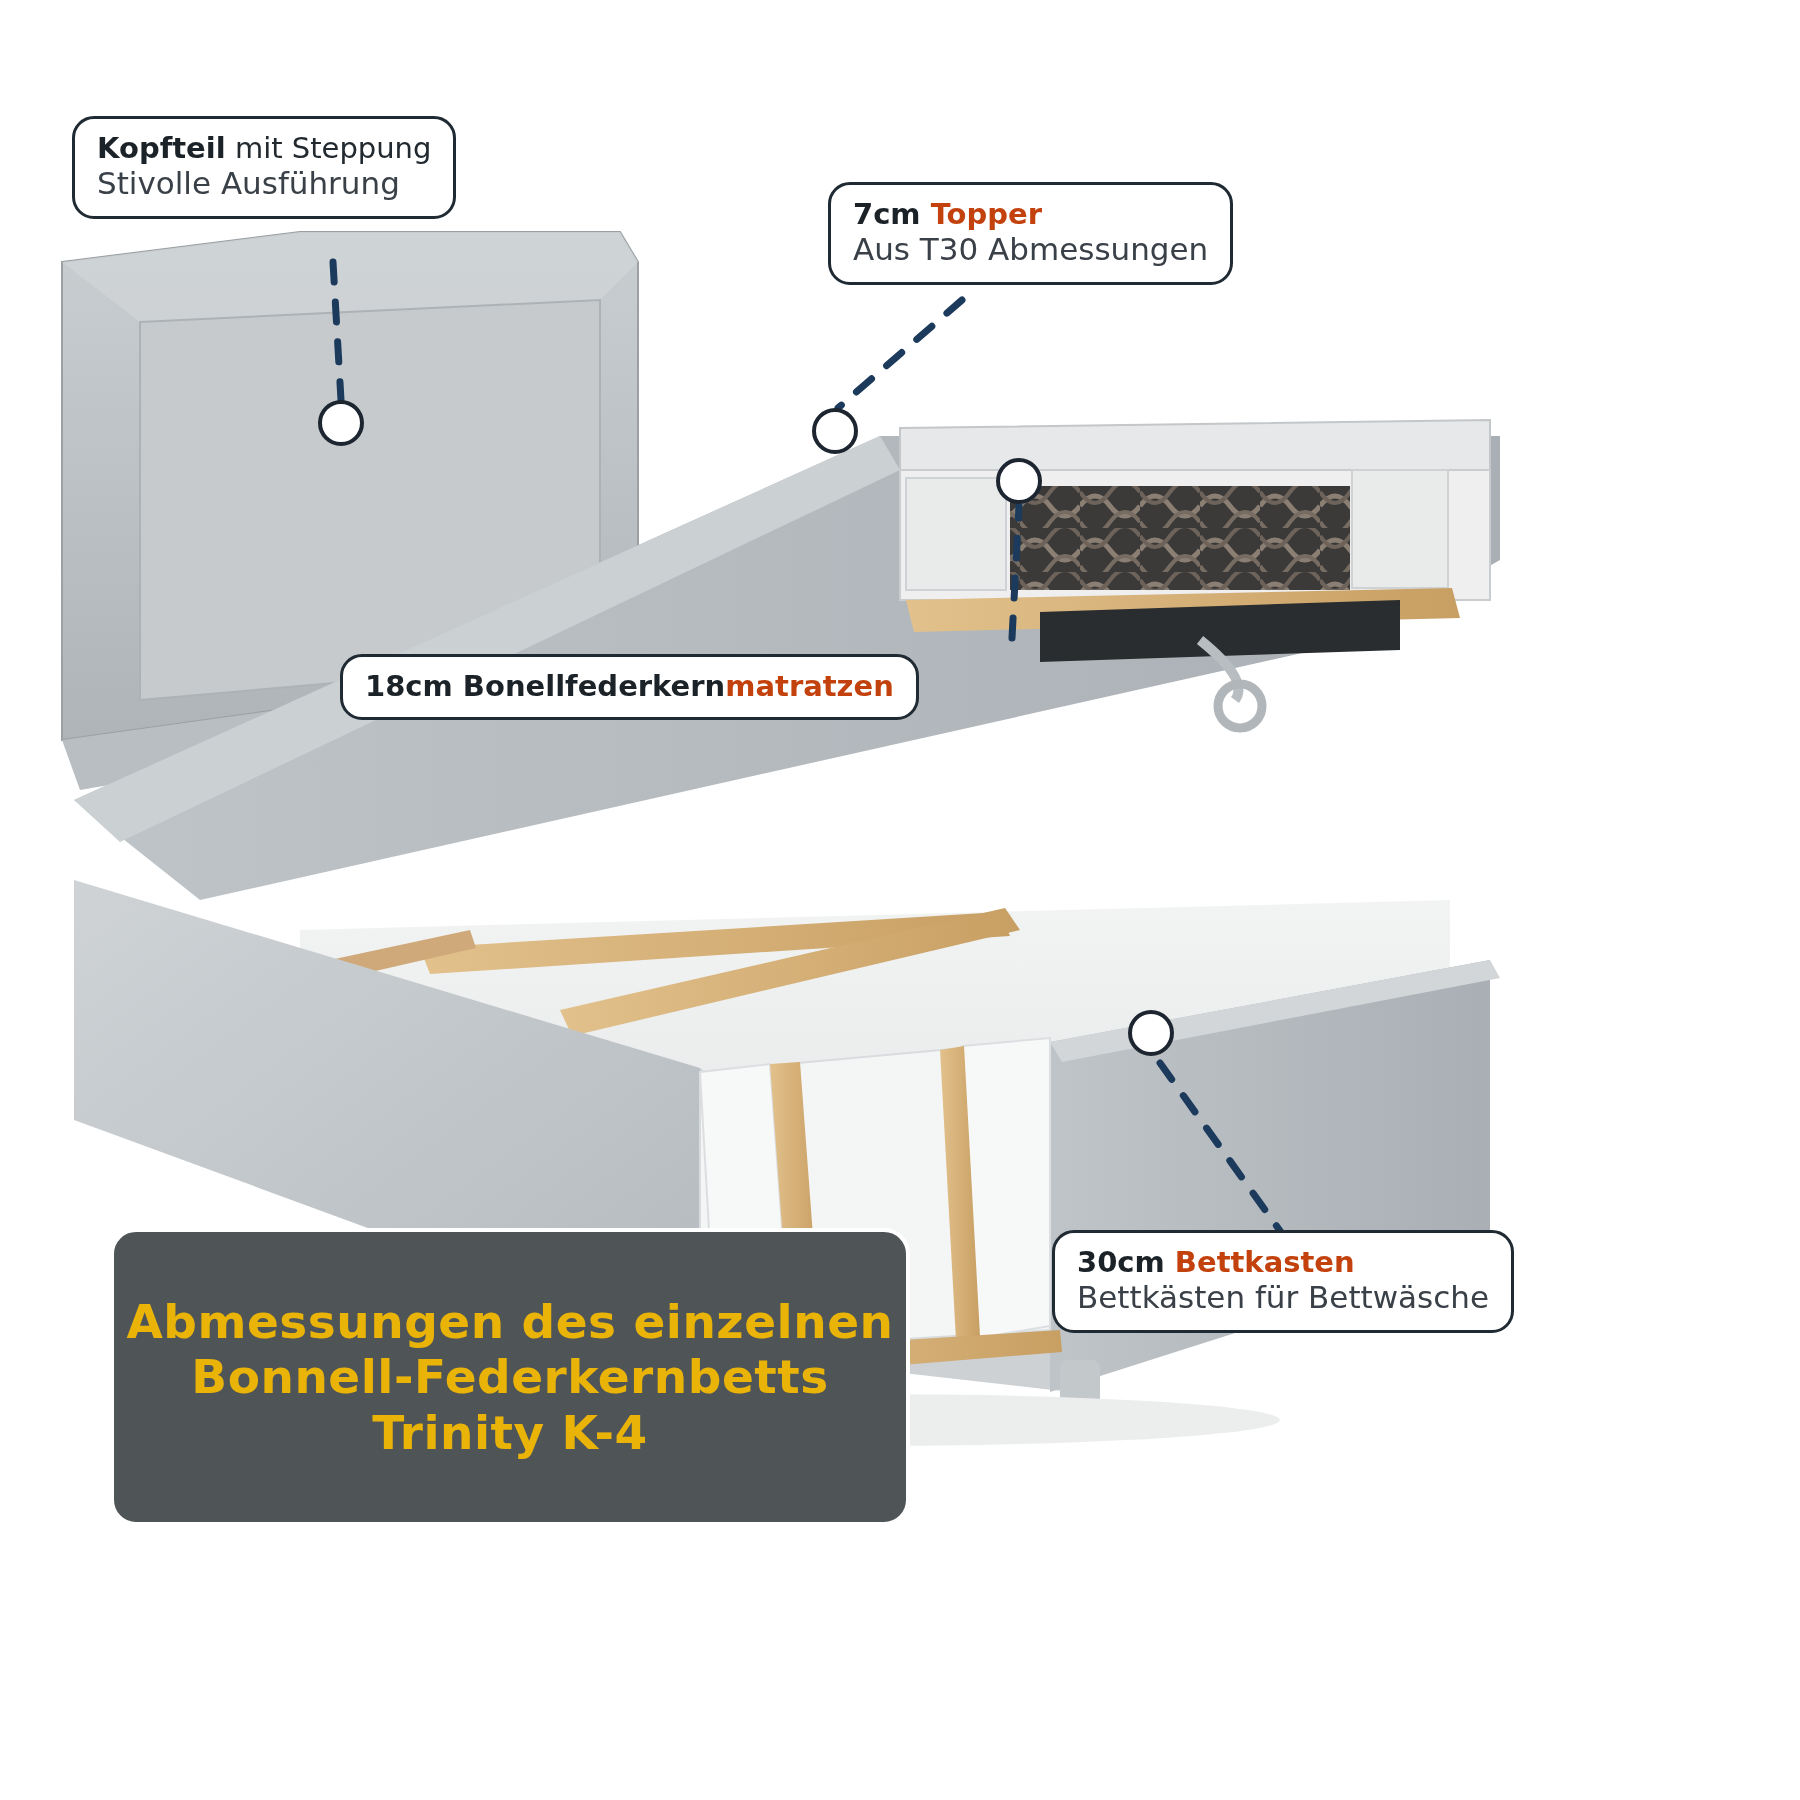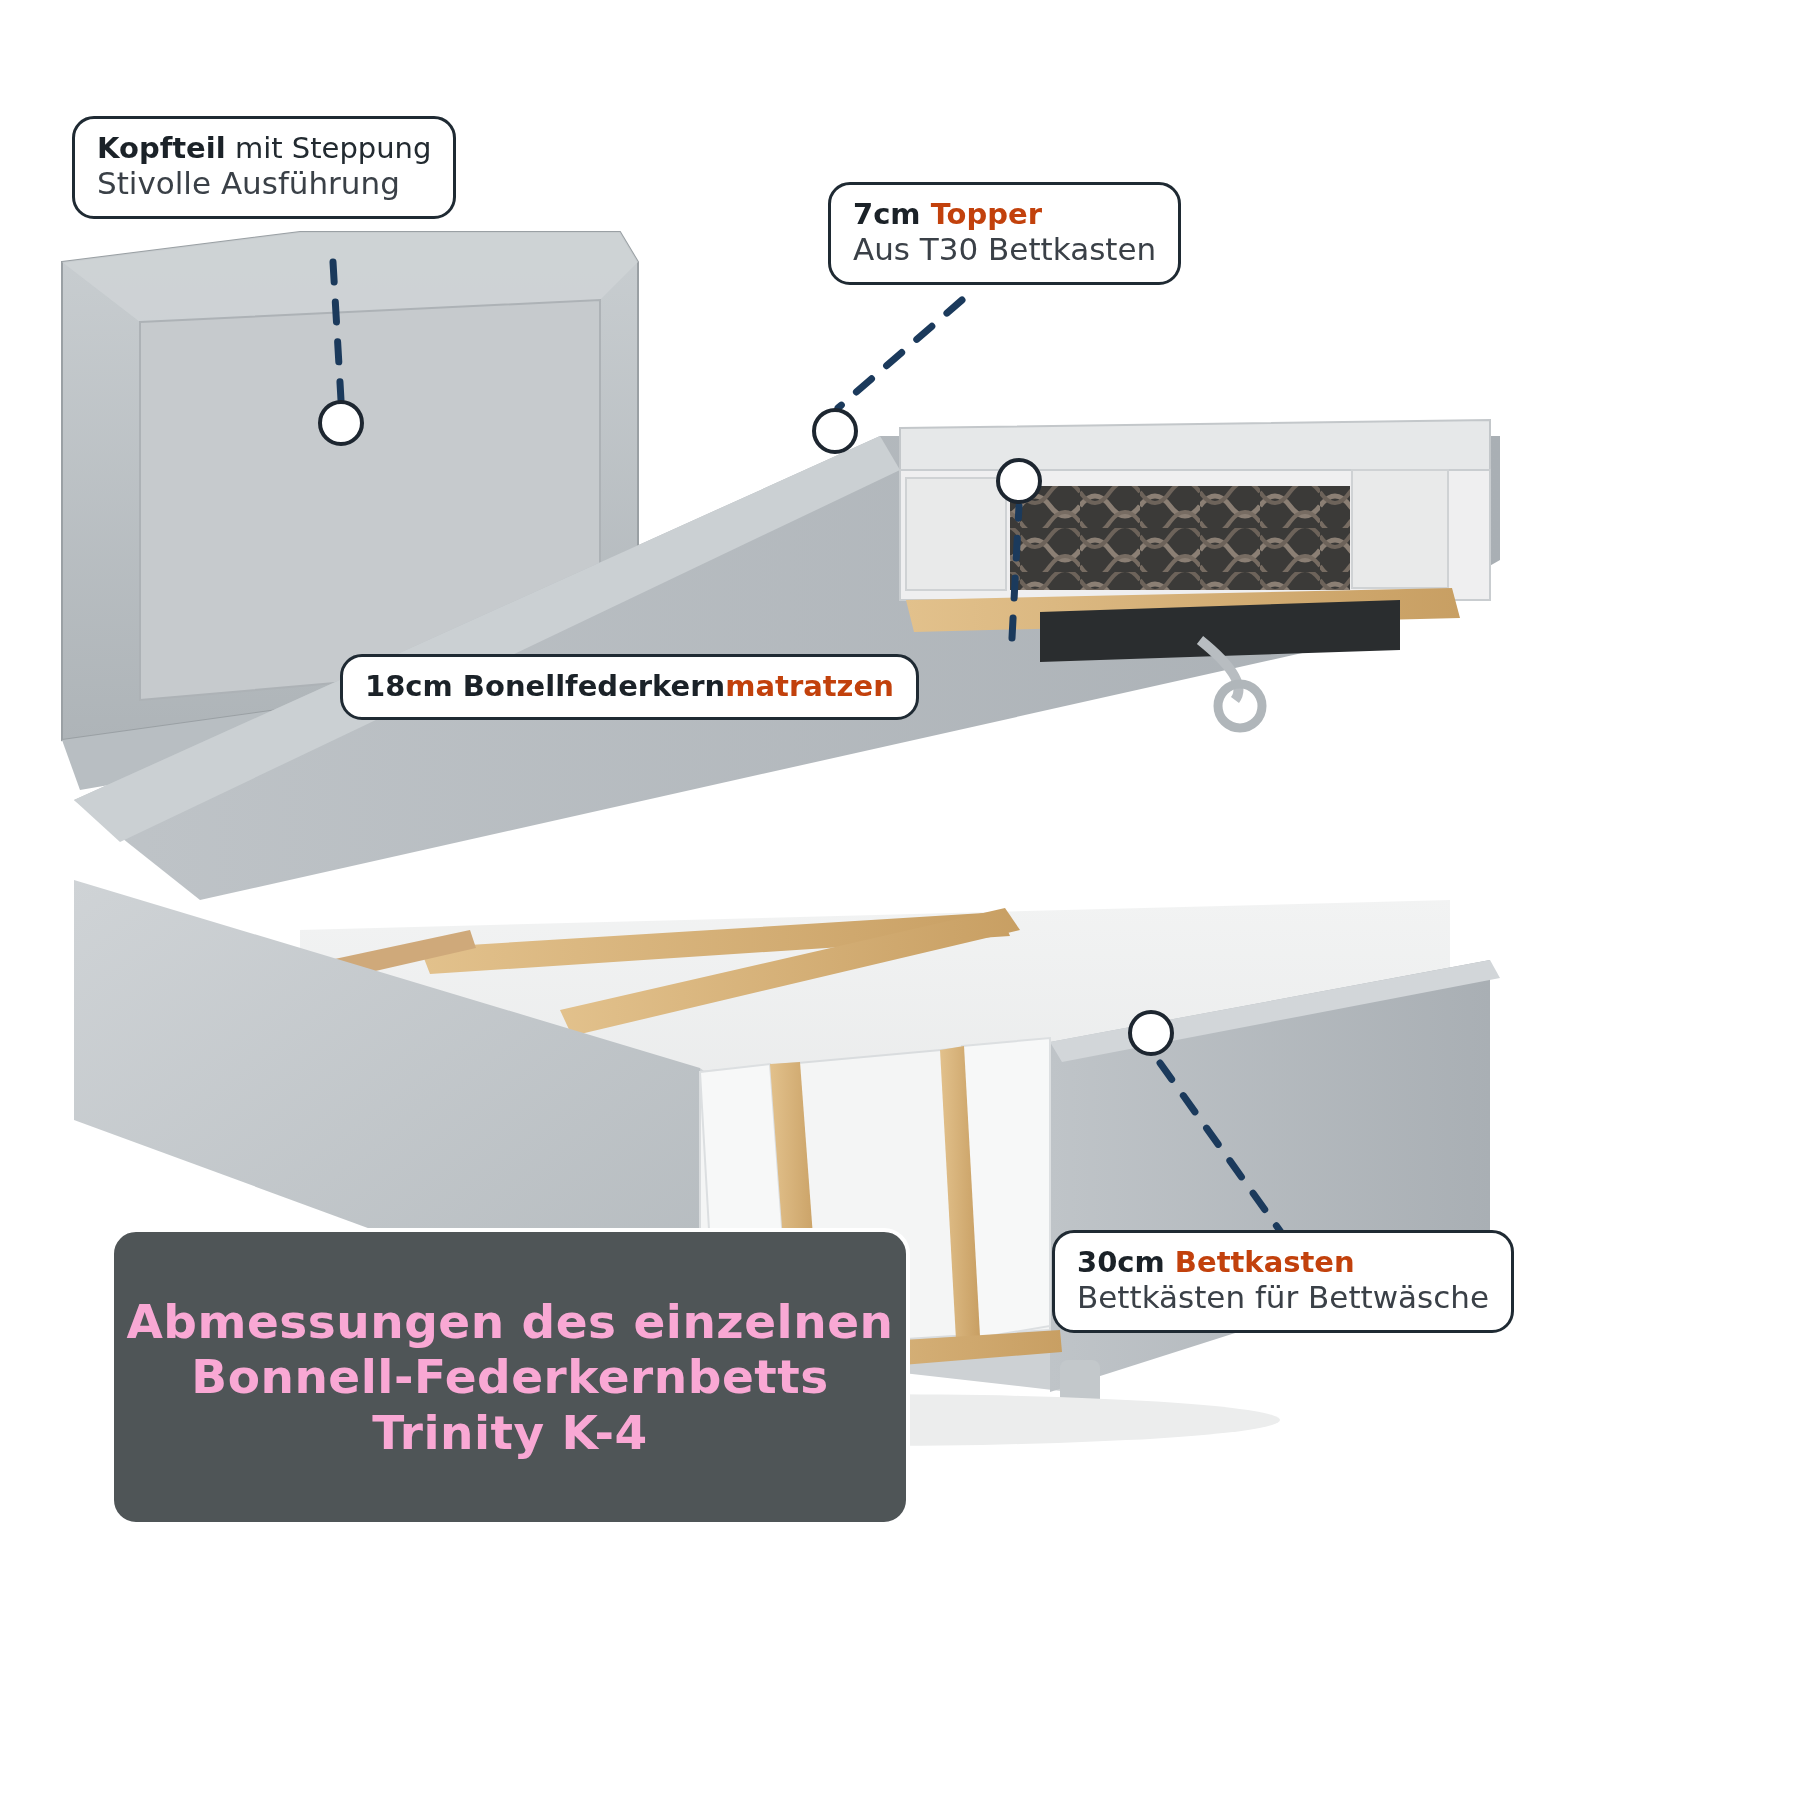--- a/index.html
+++ b/index.html
@@ -77,21 +77,21 @@
     border: 4px solid #ffffff;
     border-radius: 26px;
     box-sizing: border-box;
     display: flex;
     flex-direction: column;
     align-items: center;
     justify-content: center;
     padding: 6px 16px;
   }
   #title-box .tline {
-    color: #f9a8d4;
+    color: #eab308;
     font-size: 47px;
     font-weight: bold;
     letter-spacing: 0.5px;
     text-align: center;
     line-height: 1.18;
     white-space: nowrap;
   }
 
   
   .dot {
@@ -222,21 +222,21 @@
     <div class="line1">
       <span class="bold">Kopfteil</span><span> mit Steppung</span>
     </div>
     <div class="line2">Stivolle Ausführung</div>
   </div>
 
   <div class="callout" id="callout-topper">
     <div class="line1">
       <span class="bold">7cm</span><span class="accent"> Topper</span>
     </div>
-    <div class="line2">Aus T30 Bettkasten</div>
+    <div class="line2">Aus T30 Abmessungen</div>
   </div>
 
   <div class="callout" id="callout-matratze">
     <div class="line1">
       <span class="bold">18cm Bonellfederkern</span><span class="accent">matratzen</span>
     </div>
   </div>
 
   <div class="callout" id="callout-bettkasten">
     <div class="line1">

